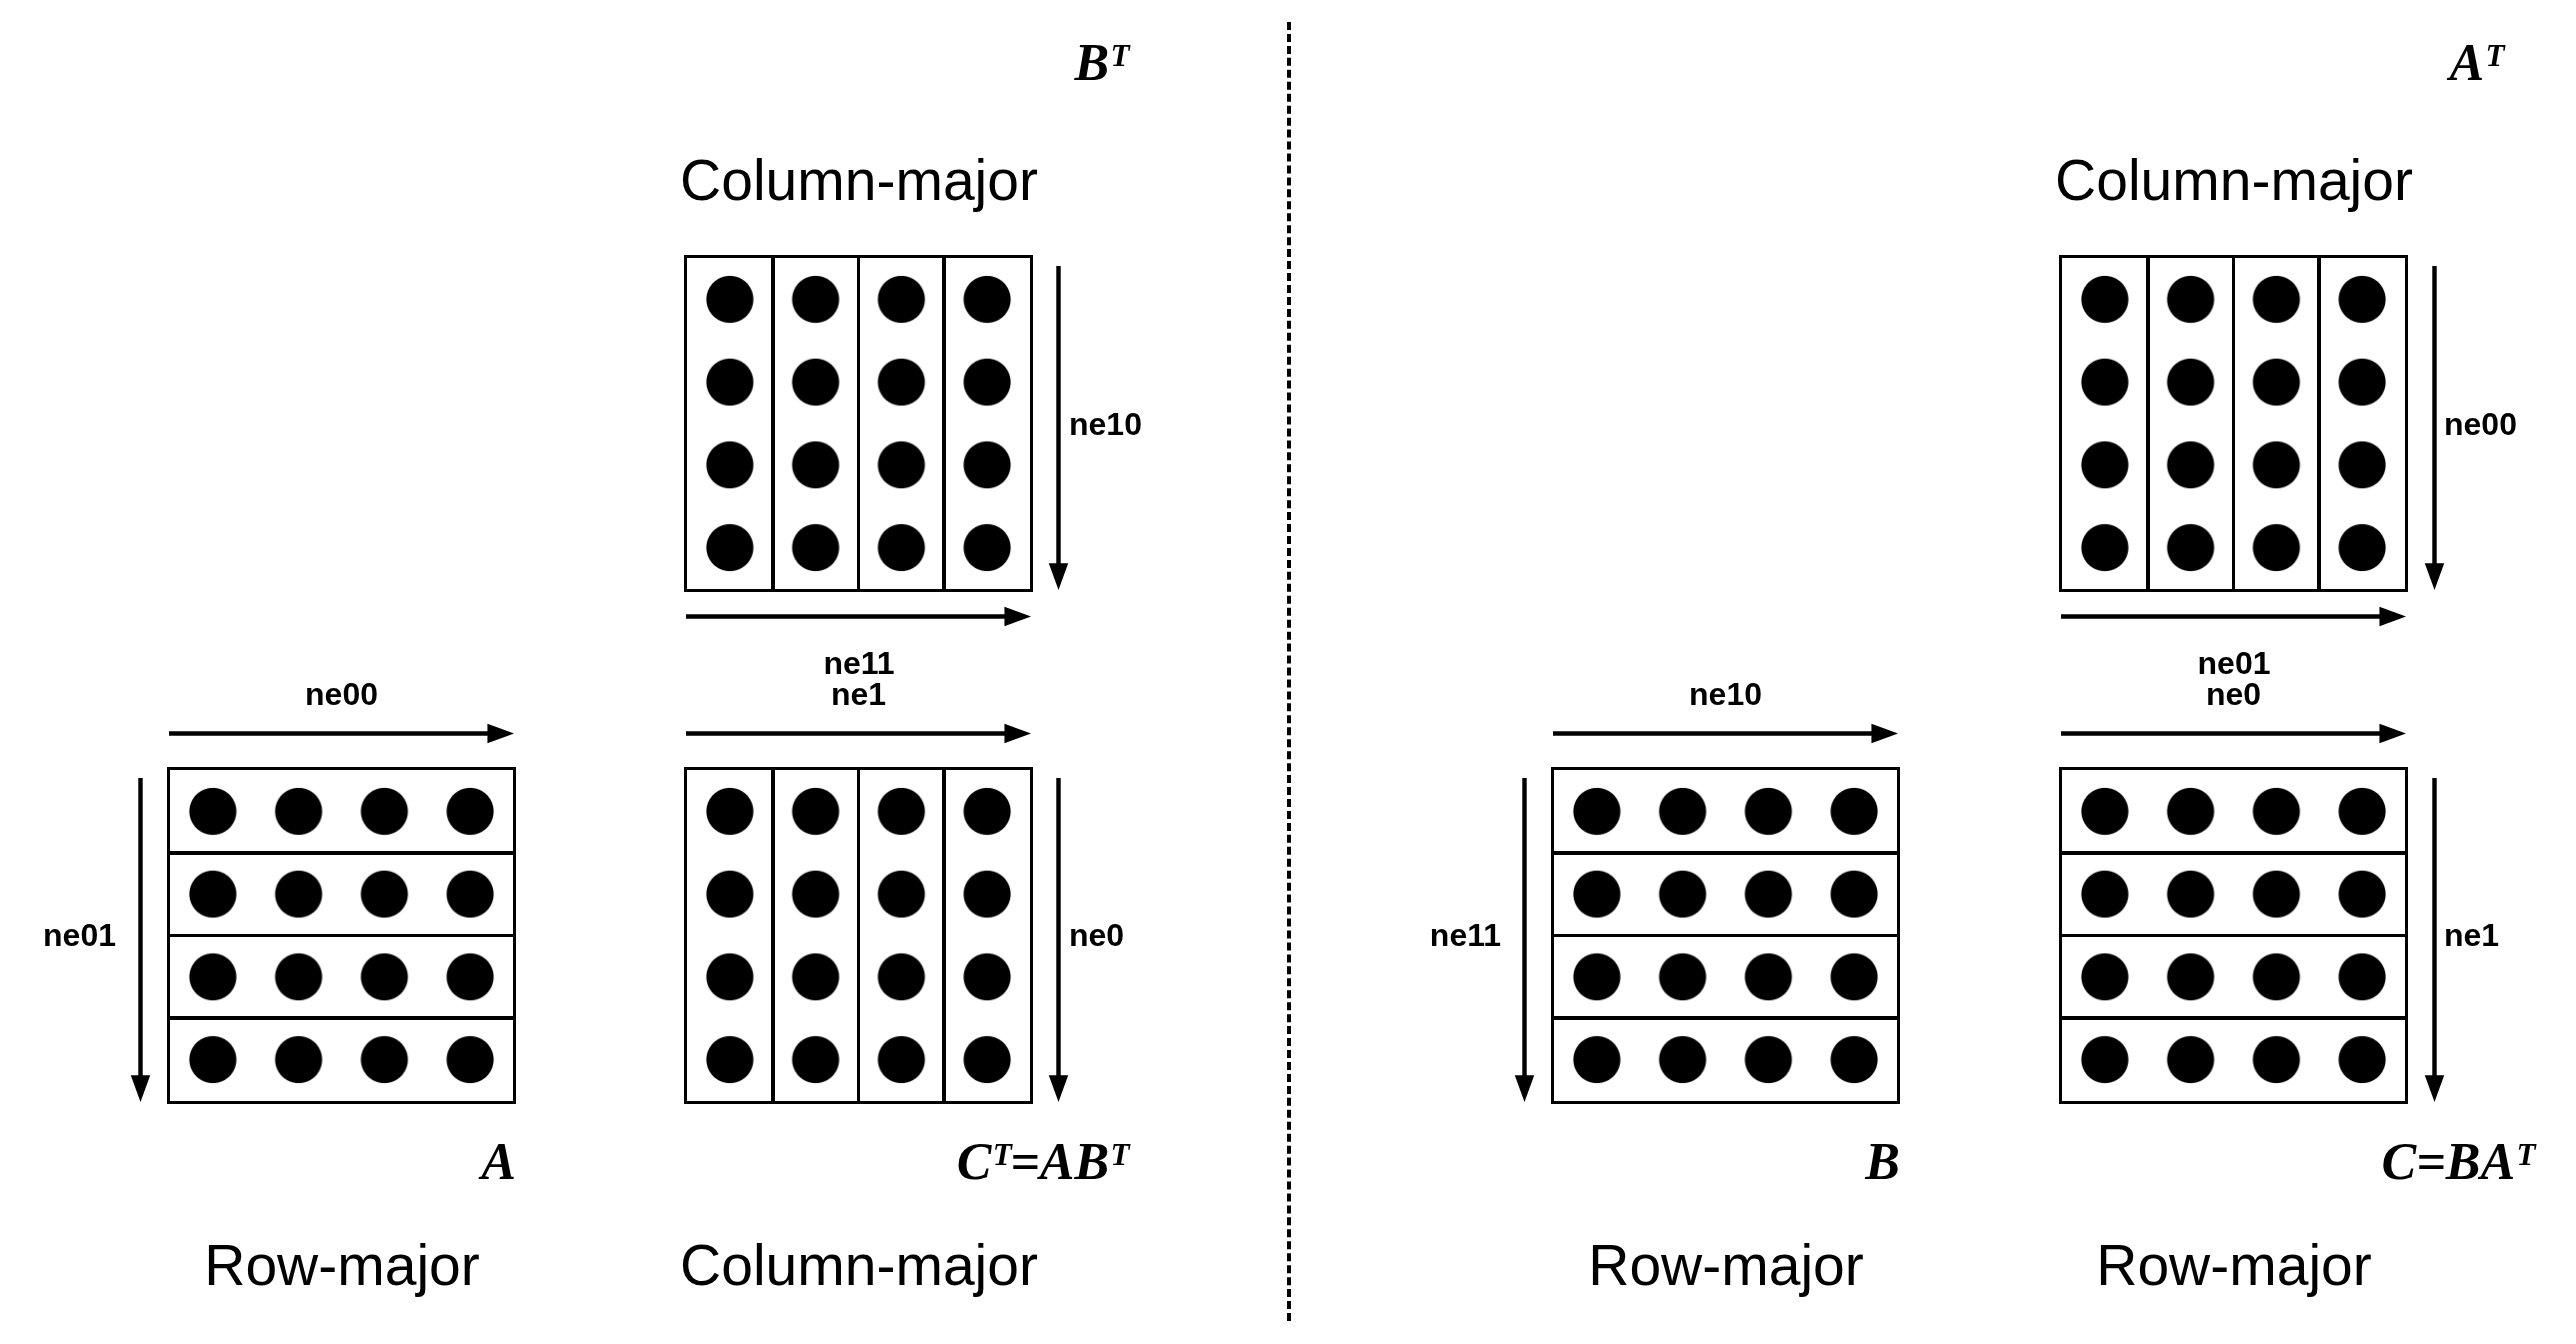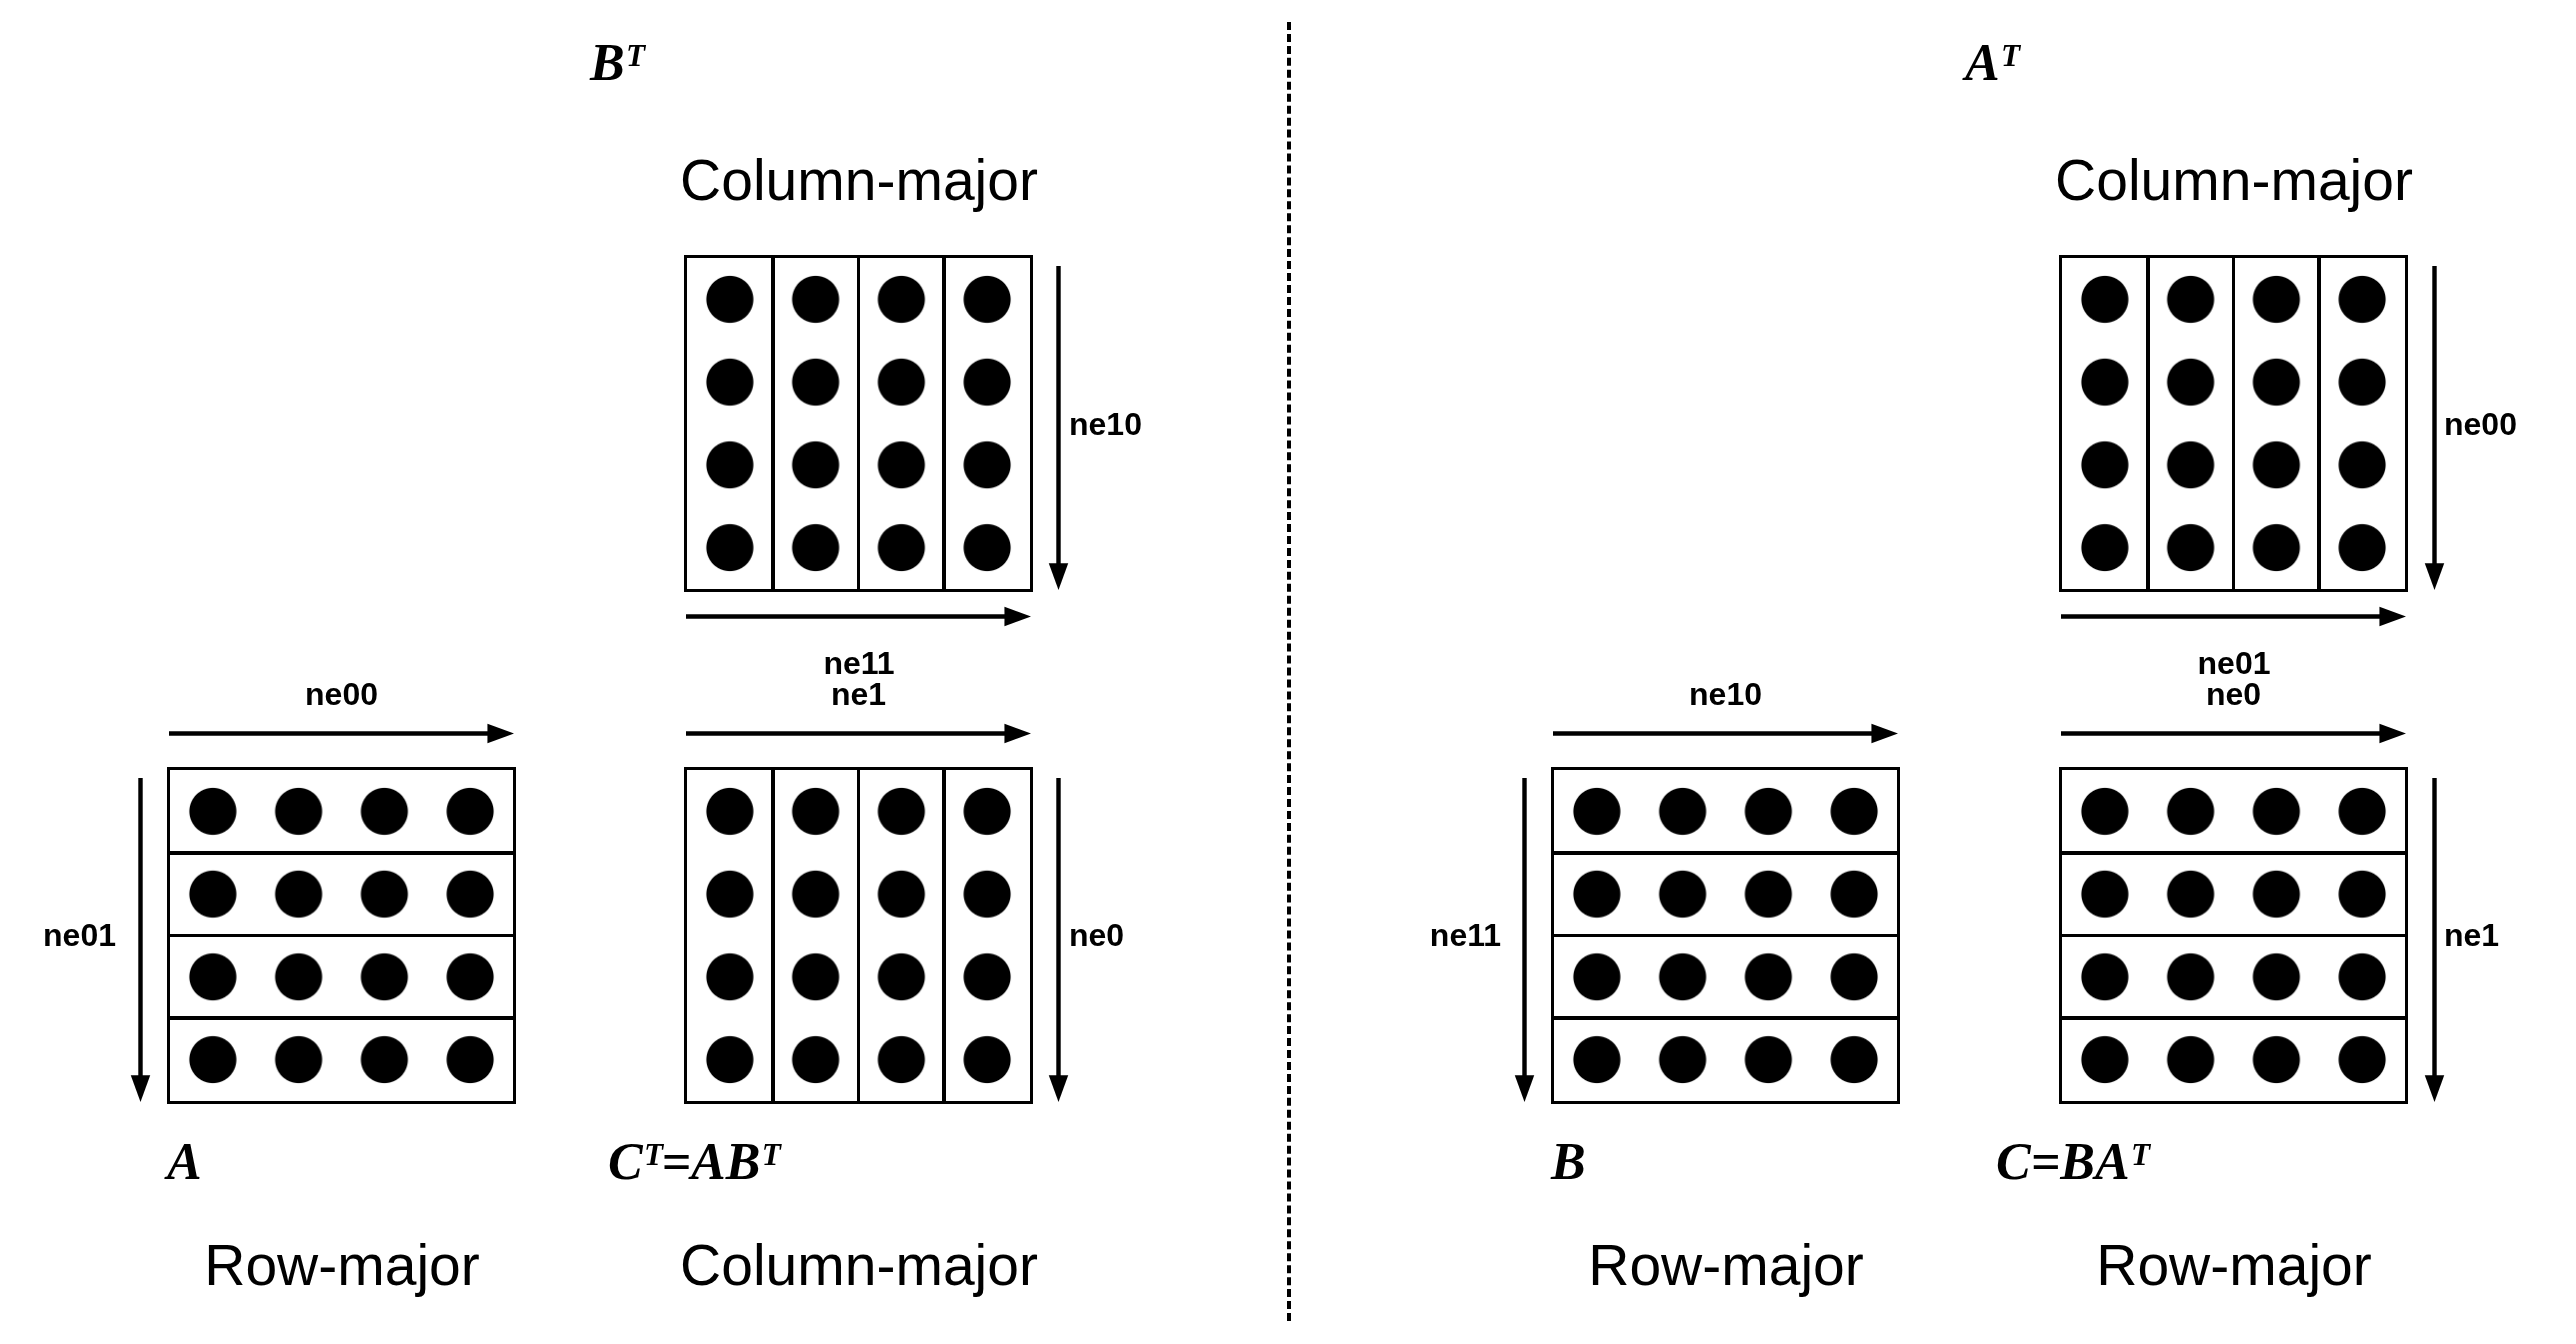--- a/index.html
+++ b/index.html
@@ -37,21 +37,21 @@
   .t-c { text-align: center; }
   .t-r { text-align: right; }
   .t-l { text-align: left; }
   .math {
     position: absolute;
     font-family: "Liberation Serif", serif;
     font-style: italic;
     font-weight: bold;
     font-size: 52px;
     line-height: 75px;
-    text-align: left;
+    text-align: right;
   }
   .cap {
     position: absolute;
     font-family: "Liberation Sans", sans-serif;
     font-size: 57px;
     line-height: 75px;
     text-align: center;
   }
   .arrow { position: absolute; line-height: 0; }
   .vdash { position: absolute; width: 0; border-left: 4.5px dashed #000; }
@@ -134,21 +134,21 @@
     </div>
 
     <div class="arrow" style="left:1047px; top:776px;">
       <svg width="23" height="328" viewBox="0 0 26 366">
         <line x1="13" y1="0" x2="13" y2="340" stroke="#000" stroke-width="5"></line>
         <polygon points="2,336 13,366 24,336" fill="#000"></polygon>
       </svg>
     </div>
     <div class="dim t-l" style="left:1069px; top:911px; width:197px;">ne0</div>
 
-    <div class="math" style="left:608px; top:1124px; width:538px;">Cᵀ=ABᵀ</div>
+    <div class="math" style="left:590px; top:1124px; width:538px;">Cᵀ=ABᵀ</div>
     <div class="cap" style="left:590px; top:1228px; width:538px;">Column-major</div>
   </div>
 
   <div class="vdash" style="left:1287px; top:22.4px; height:1299px;"></div>
 
   <div class="group">
     <div class="math" style="left:1965px; top:25px; width:538px;">Aᵀ</div>
     <div class="cap" style="left:1965px; top:143px; width:538px;">Column-major</div>
 
     <div class="box" style="left:2059px; top:255px;">

